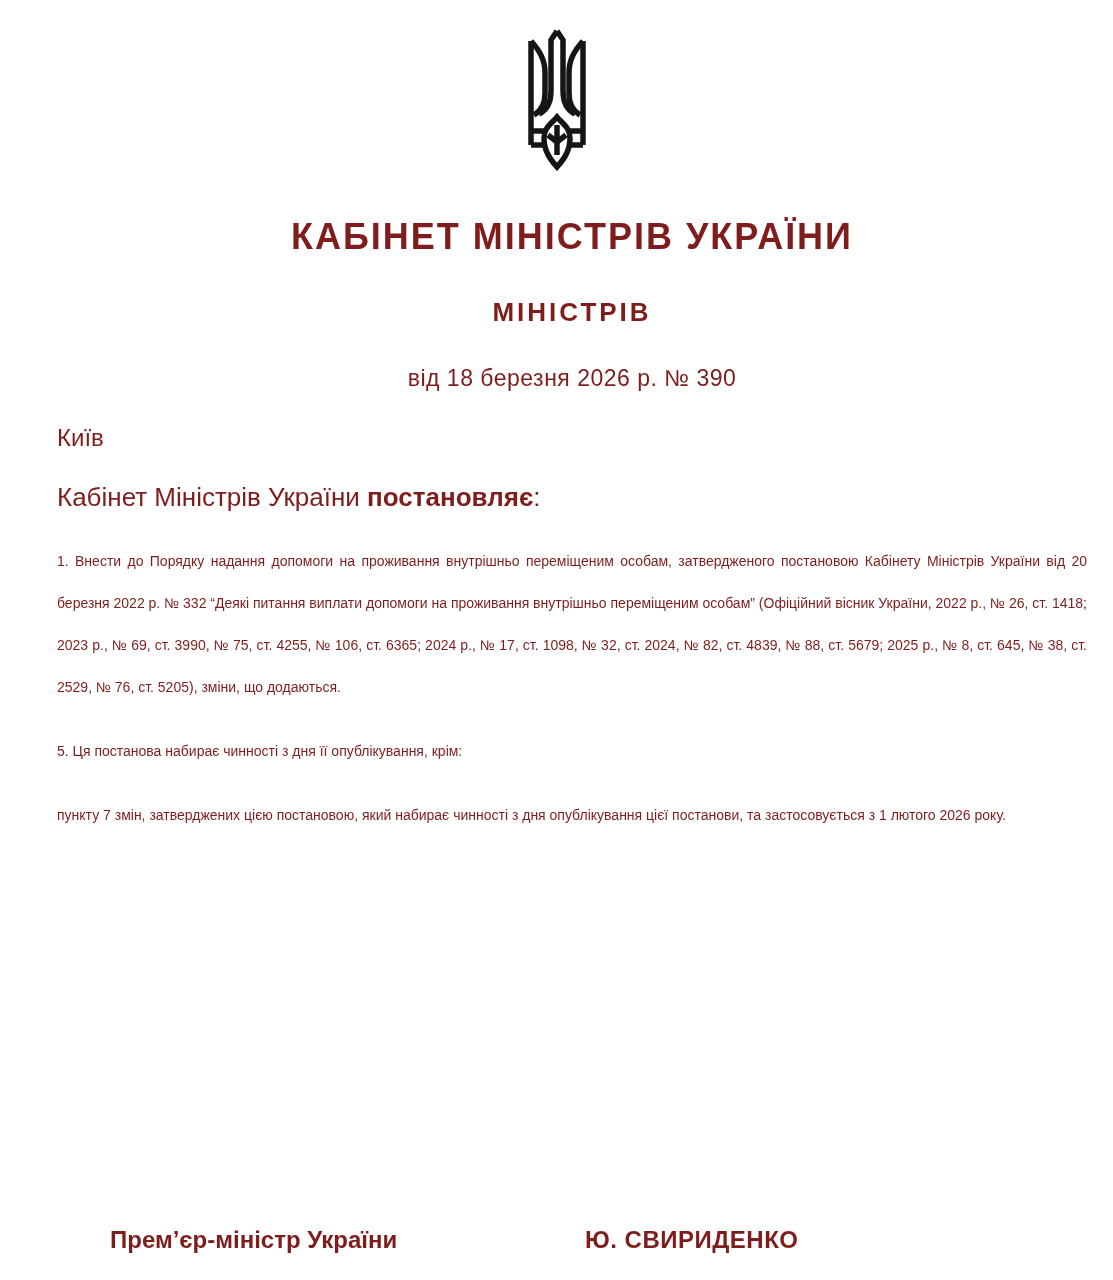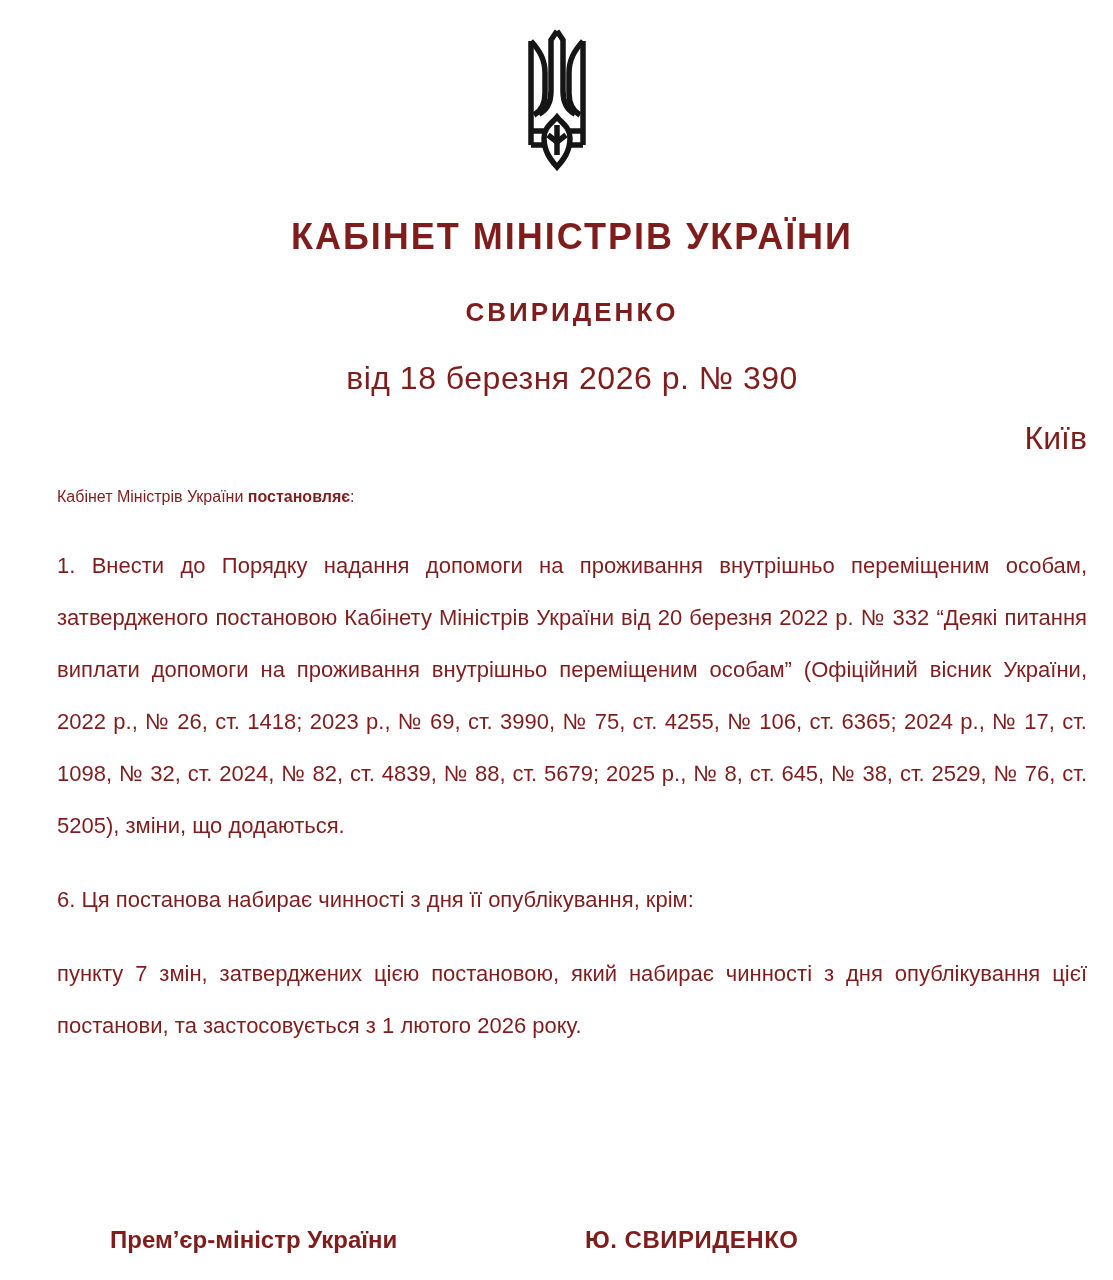--- a/index.html
+++ b/index.html
@@ -38,50 +38,50 @@
     margin-top: 40px;
     text-align: center;
     font-size: 26px;
     font-weight: 600;
     letter-spacing: 3px;
     line-height: 30px;
   }
   .date-line {
     margin-top: 36px;
     text-align: center;
-    font-size: 32px;
+    font-size: 23px;
     font-weight: 400;
     letter-spacing: 0.5px;
     line-height: 30px;
   }
   .city-line {
     margin-top: 30px;
-    text-align: right;
-    font-size: 32px;
+    text-align: left;
+    font-size: 24px;
     font-weight: 400;
     line-height: 30px;
   }
   .doc-title {
     margin-top: 22px;
     text-align: center;
     font-size: 23.5px;
     font-weight: 700;
     line-height: 48px;
   }
   .preamble {
     margin: 23px 0 0 0;
-    font-size: 16px;
+    font-size: 26px;
     line-height: 42px;
     text-align: justify;
   }
   .preamble b { font-weight: 700; }
   .para {
     margin: 22px 0 0 0;
-    font-size: 22px;
-    line-height: 52px;
+    font-size: 14px;
+    line-height: 42px;
     text-align: justify;
   }
   .signature {
     position: absolute;
     left: 0;
     top: 1226px;
     width: 997px;
     height: 40px;
   }
   .sig-role {
@@ -127,32 +127,32 @@
         <path d="M48 98 L48 128"></path>
         <path d="M39 108 L48 115 L57 108"></path>
       </g>
     </svg>
   </div>
 
   <div class="content">
 
     <div class="org-name">КАБІНЕТ МІНІСТРІВ УКРАЇНИ</div>
 
-    <div class="doc-type">СВИРИДЕНКО</div>
+    <div class="doc-type">МІНІСТРІВ</div>
 
     <div class="date-line">від 18 березня 2026 р. № 390</div>
 
     <div class="city-line">Київ</div>
 
 
     <p class="preamble"><span>Кабінет Міністрів України </span><b>постановляє</b><span>:</span></p>
 
     <p class="para">1. Внести до Порядку надання допомоги на проживання внутрішньо переміщеним особам, затвердженого постановою Кабінету Міністрів України від 20 березня 2022 р. № 332 “Деякі питання виплати допомоги на проживання внутрішньо переміщеним особам” (Офіційний вісник України, 2022 р., № 26, ст. 1418; 2023 р., № 69, ст. 3990, № 75, ст. 4255, № 106, ст. 6365; 2024 р., № 17, ст. 1098, № 32, ст. 2024, № 82, ст. 4839, № 88, ст. 5679; 2025 р., № 8, ст. 645, № 38, ст. 2529, № 76, ст. 5205), зміни, що додаються.</p>
 
-    <p class="para">6. Ця постанова набирає чинності з дня її опублікування, крім:</p>
+    <p class="para">5. Ця постанова набирає чинності з дня її опублікування, крім:</p>
 
 
     <p class="para">пункту 7 змін, затверджених цією постановою, який набирає чинності з дня опублікування цієї постанови, та застосовується з 1 лютого 2026 року.</p>
 
   </div>
 
   <div class="signature">
     <span class="sig-role">Прем’єр-міністр України</span>
     <span class="sig-name">Ю. СВИРИДЕНКО</span>
   </div>

